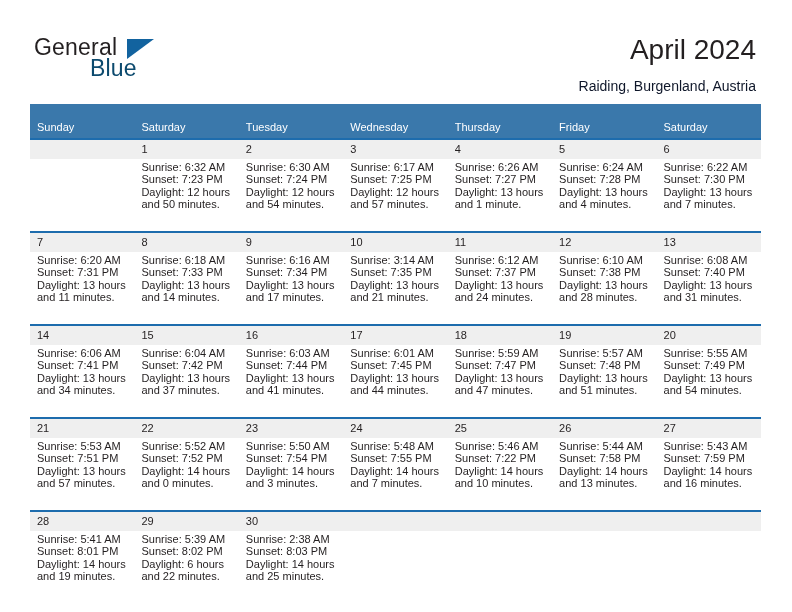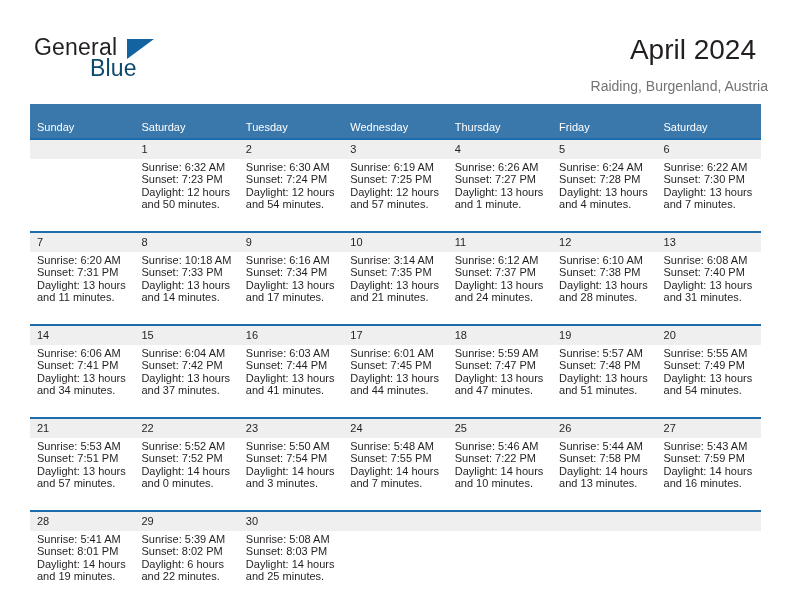--- a/index.html
+++ b/index.html
@@ -74,25 +74,25 @@
     top: 34px;
     font-size: 28px;
     line-height: 32px;
     color: #231f20;
     text-align: left;
     white-space: nowrap;
     font-weight: normal;
   }
   .subtitle {
     position: absolute;
-    right: 24px;
+    right: 36px;
     top: 78px;
     font-size: 14px;
     line-height: 16px;
-    color: #737373;
+    color: #0f172a;
     text-align: right;
     white-space: nowrap;
   }
 
   
   .calendar {
     position: absolute;
     left: 30px;
     top: 104px;
     width: 731px;
@@ -212,21 +212,21 @@
             <span class="line">Sunrise: 6:32 AM</span>
             <span class="line">Sunset: 7:23 PM</span>
             <span class="daylight">Daylight: 12 hours and 50 minutes.</span>
           </td>
           <td>
             <span class="line">Sunrise: 6:30 AM</span>
             <span class="line">Sunset: 7:24 PM</span>
             <span class="daylight">Daylight: 12 hours and 54 minutes.</span>
           </td>
           <td>
-            <span class="line">Sunrise: 6:19 AM</span>
+            <span class="line">Sunrise: 6:17 AM</span>
             <span class="line">Sunset: 7:25 PM</span>
             <span class="daylight">Daylight: 12 hours and 57 minutes.</span>
           </td>
           <td>
             <span class="line">Sunrise: 6:26 AM</span>
             <span class="line">Sunset: 7:27 PM</span>
             <span class="daylight">Daylight: 13 hours and 1 minute.</span>
           </td>
           <td>
             <span class="line">Sunrise: 6:24 AM</span>
@@ -251,21 +251,21 @@
           <td>12</td>
           <td>13</td>
         </tr>
         <tr class="detail-row">
           <td>
             <span class="line">Sunrise: 6:20 AM</span>
             <span class="line">Sunset: 7:31 PM</span>
             <span class="daylight">Daylight: 13 hours and 11 minutes.</span>
           </td>
           <td>
-            <span class="line">Sunrise: 10:18 AM</span>
+            <span class="line">Sunrise: 6:18 AM</span>
             <span class="line">Sunset: 7:33 PM</span>
             <span class="daylight">Daylight: 13 hours and 14 minutes.</span>
           </td>
           <td>
             <span class="line">Sunrise: 6:16 AM</span>
             <span class="line">Sunset: 7:34 PM</span>
             <span class="daylight">Daylight: 13 hours and 17 minutes.</span>
           </td>
           <td>
             <span class="line">Sunrise: 3:14 AM</span>
@@ -403,21 +403,21 @@
             <span class="line">Sunrise: 5:41 AM</span>
             <span class="line">Sunset: 8:01 PM</span>
             <span class="daylight">Daylight: 14 hours and 19 minutes.</span>
           </td>
           <td>
             <span class="line">Sunrise: 5:39 AM</span>
             <span class="line">Sunset: 8:02 PM</span>
             <span class="daylight">Daylight: 6 hours and 22 minutes.</span>
           </td>
           <td>
-            <span class="line">Sunrise: 5:08 AM</span>
+            <span class="line">Sunrise: 2:38 AM</span>
             <span class="line">Sunset: 8:03 PM</span>
             <span class="daylight">Daylight: 14 hours and 25 minutes.</span>
           </td>
           <td>
             <span class="line"></span>
             <span class="line"></span>
             <span class="daylight"></span>
           </td>
           <td>
             <span class="line"></span>

